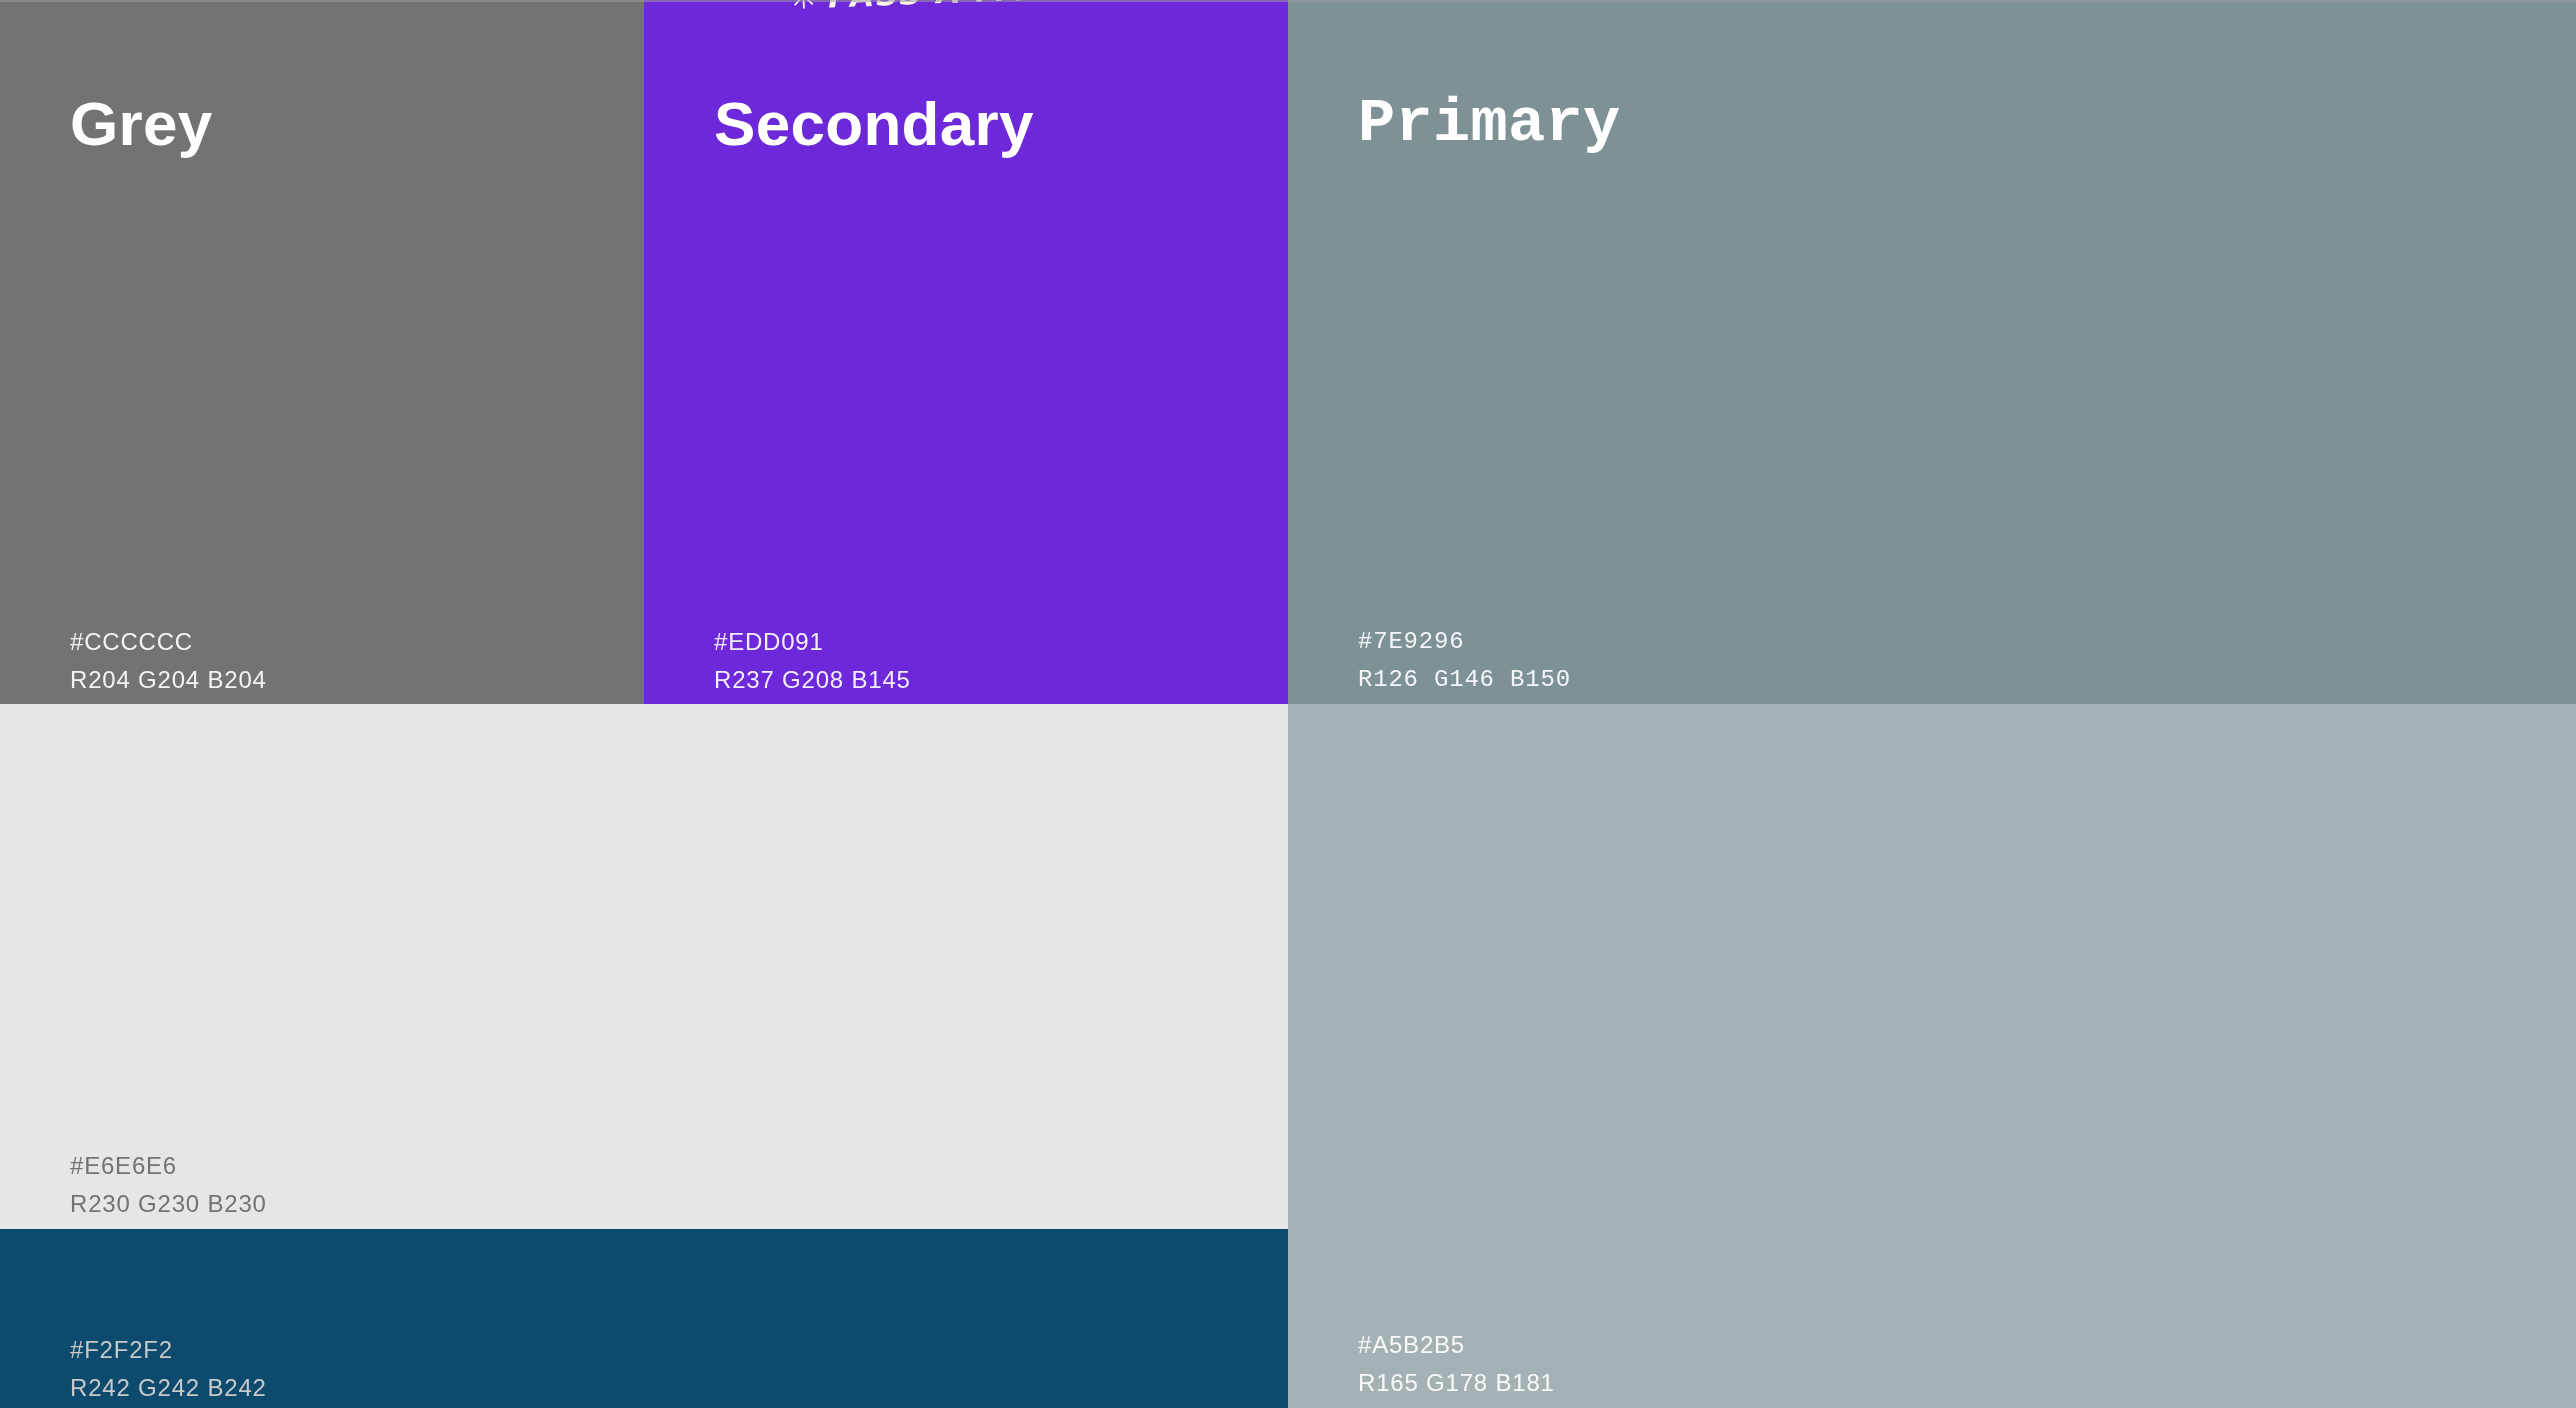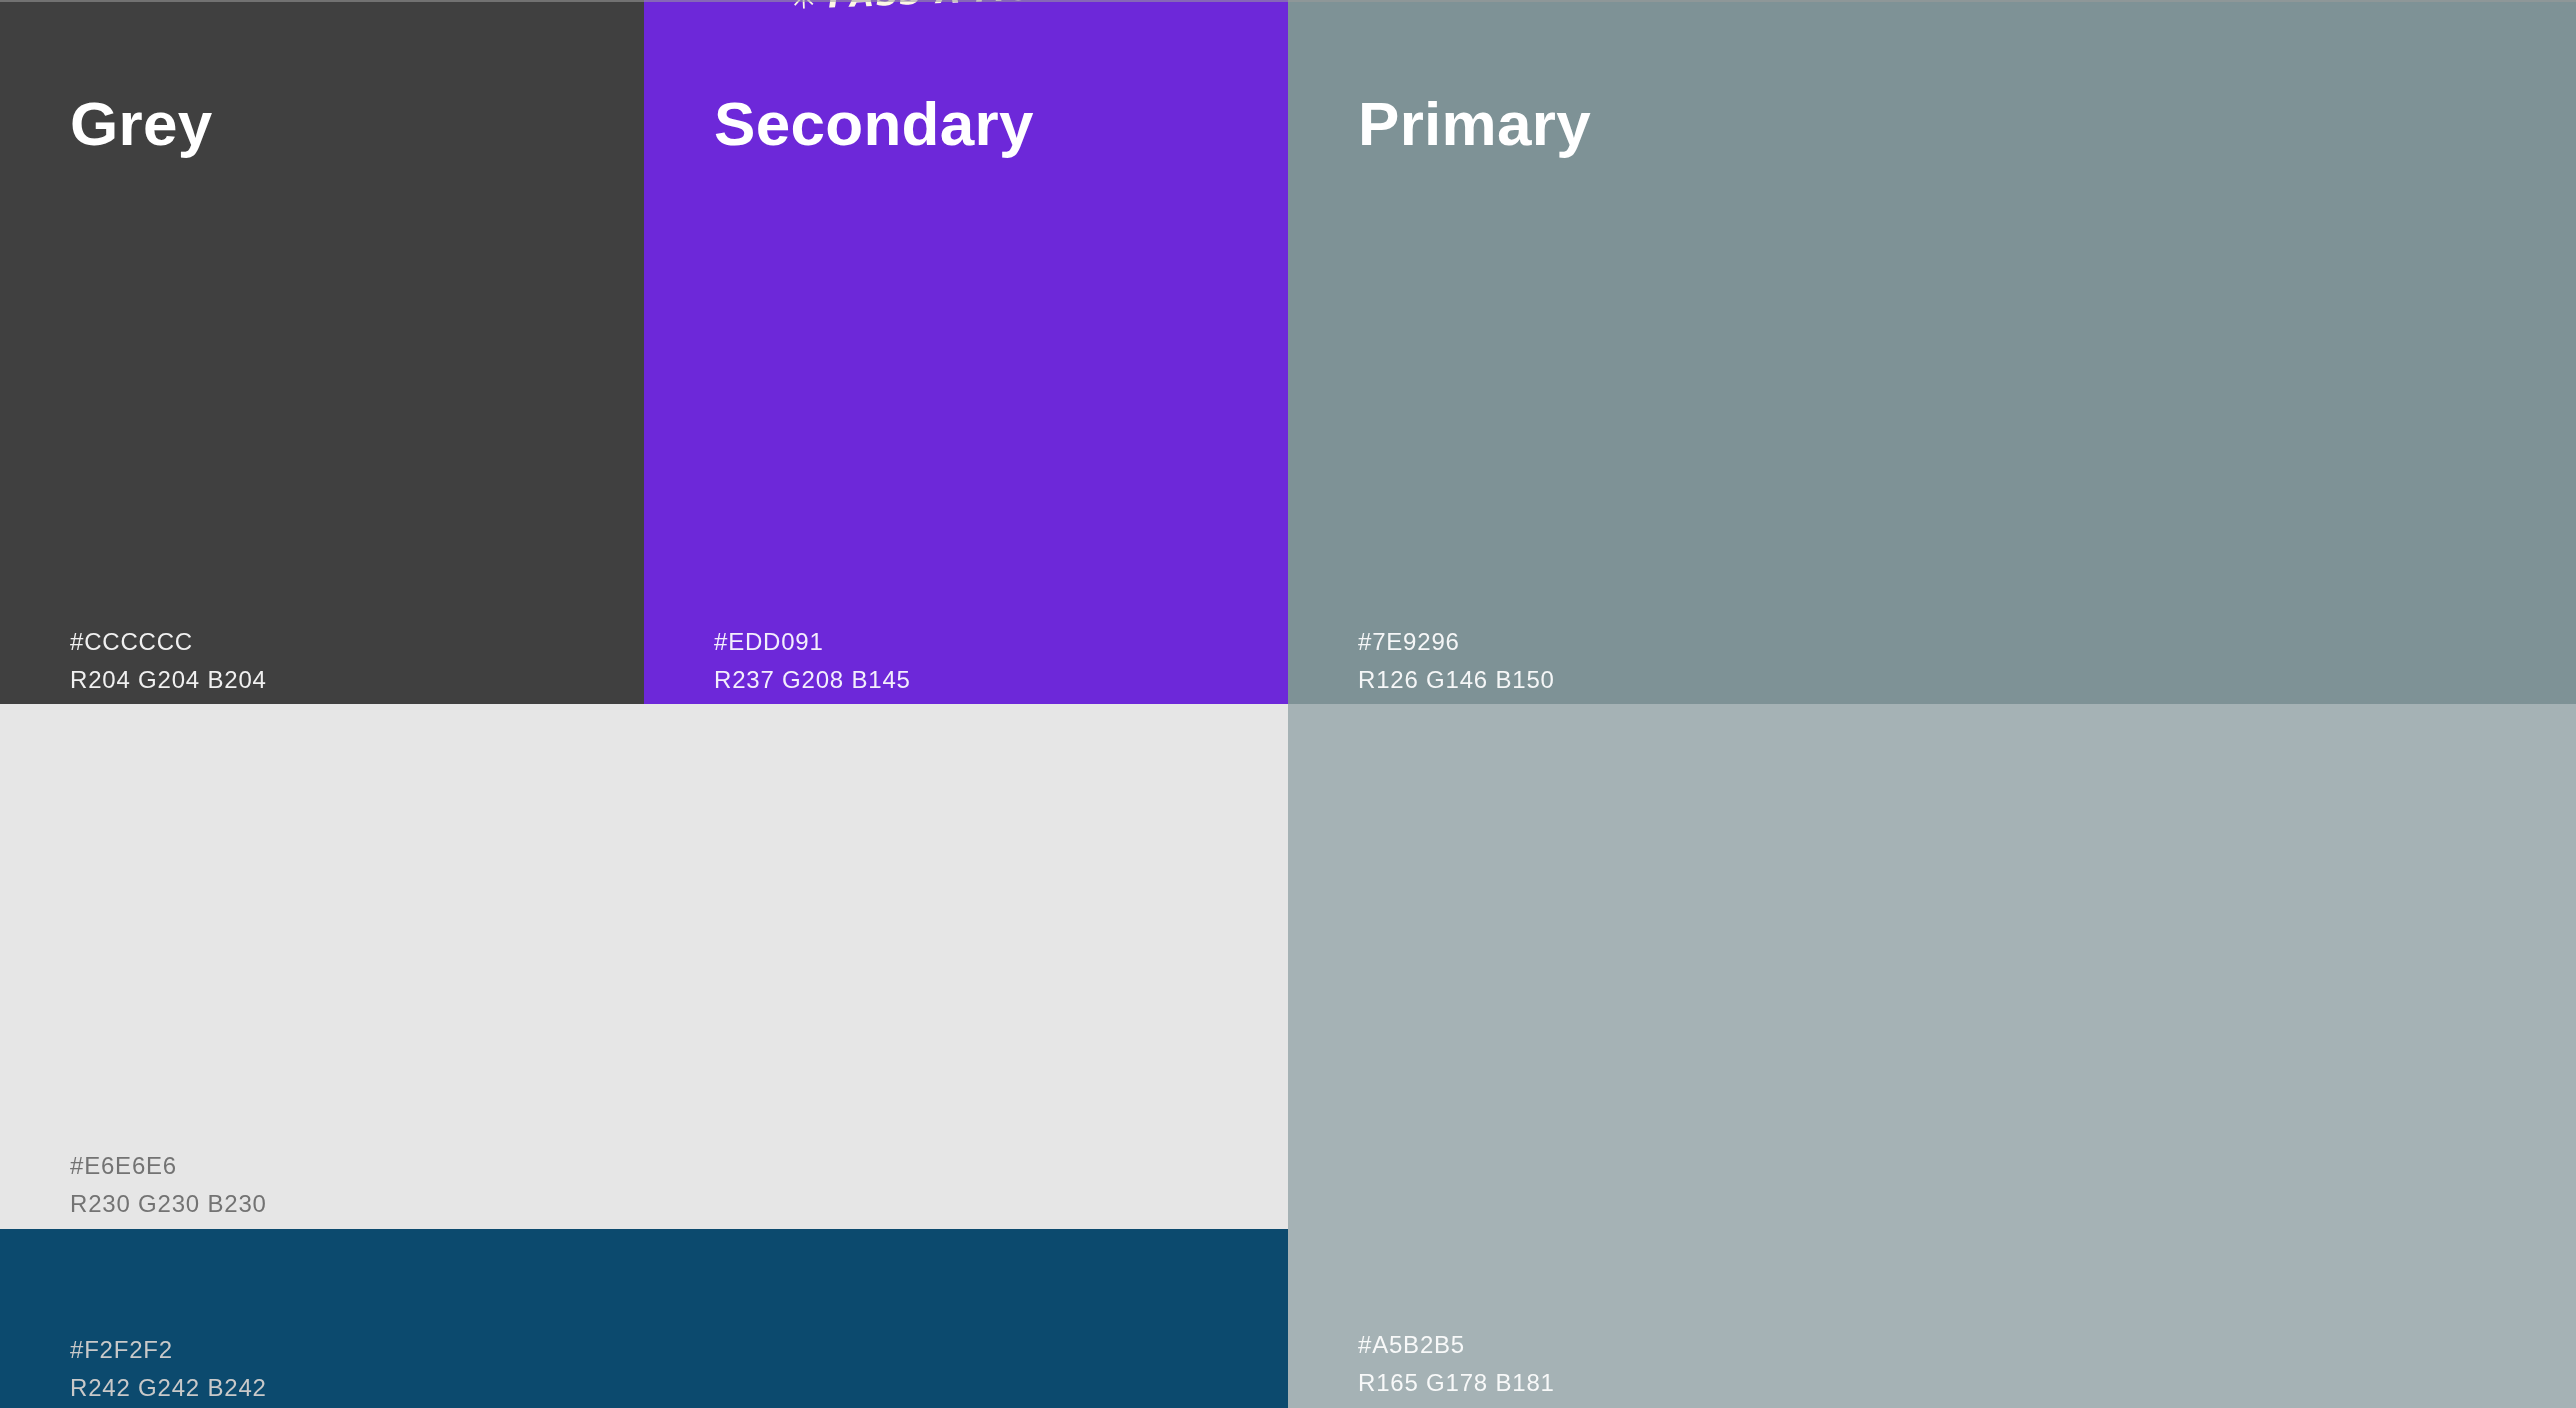--- a/index.html
+++ b/index.html
@@ -85,37 +85,37 @@
     font-weight: normal;
     font-size: 35px;
     margin-right: 8px;
   }
 </style>
 </head>
 <body>
 
 <div id="canvas">
 
-  <div class="swatch" style="left:0; top:0; width:768px; height:704px; background:#404040;">
+  <div class="swatch" style="left:0; top:0; width:768px; height:704px; background:#737373;">
     <div class="col-title">Grey</div>
     <div class="caption on-dark" style="top:623px;">
       <span class="hex">#CCCCCC</span>
       <span class="rgb">R204 G204 B204</span>
     </div>
   </div>
 
   <div class="swatch" style="left:644px; top:0; width:644px; height:704px; background:#6d28d9;">
     <div class="col-title">Secondary</div>
     <div class="caption on-dark" style="top:623px;">
       <span class="hex">#EDD091</span>
       <span class="rgb">R237 G208 B145</span>
     </div>
   </div>
 
-  <div class="swatch" style="left:1288px; top:0; width:1288px; height:704px; background:#7E9296;">
+  <div class="swatch" style="left:1288px; top:0; width:1288px; height:704px; background:#7E9296;font-family:Liberation Mono, monospace;">
     <div class="col-title">Primary</div>
     <div class="caption on-dark" style="top:623px;">
       <span class="hex">#7E9296</span>
       <span class="rgb">R126 G146 B150</span>
     </div>
   </div>
 
   <div class="swatch" style="left:0; top:704px; width:1288px; height:525px; background:#E6E6E6;">
     <div class="caption on-light" style="top:443px;">
       <span class="hex">#E6E6E6</span>

